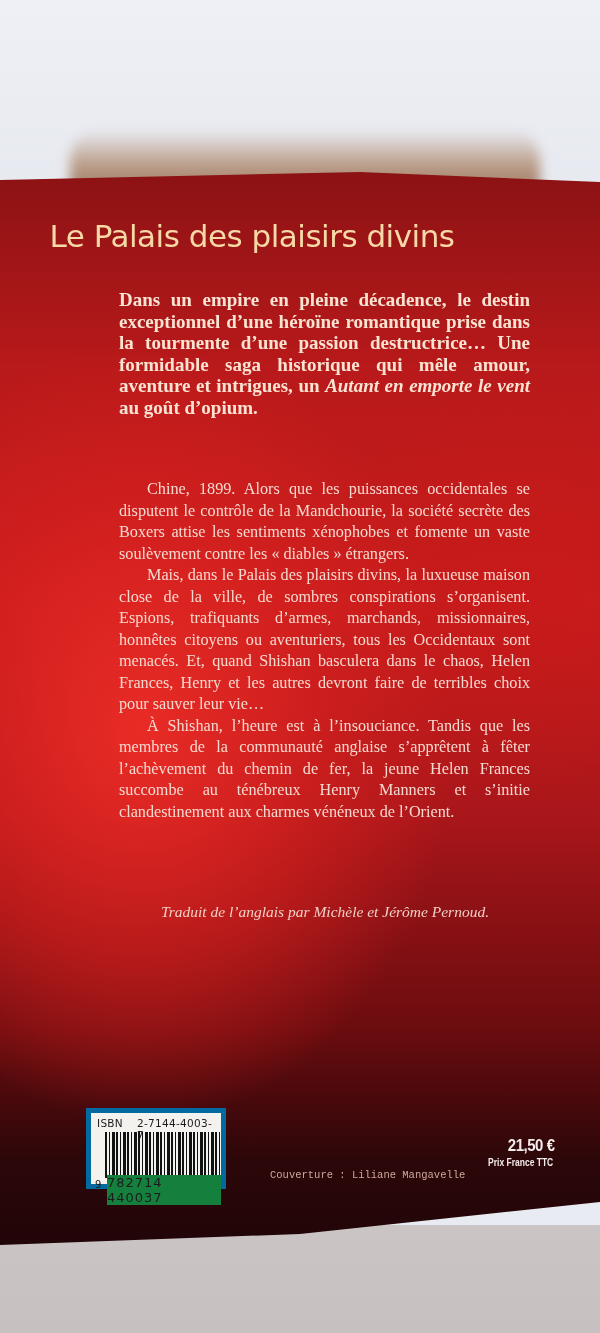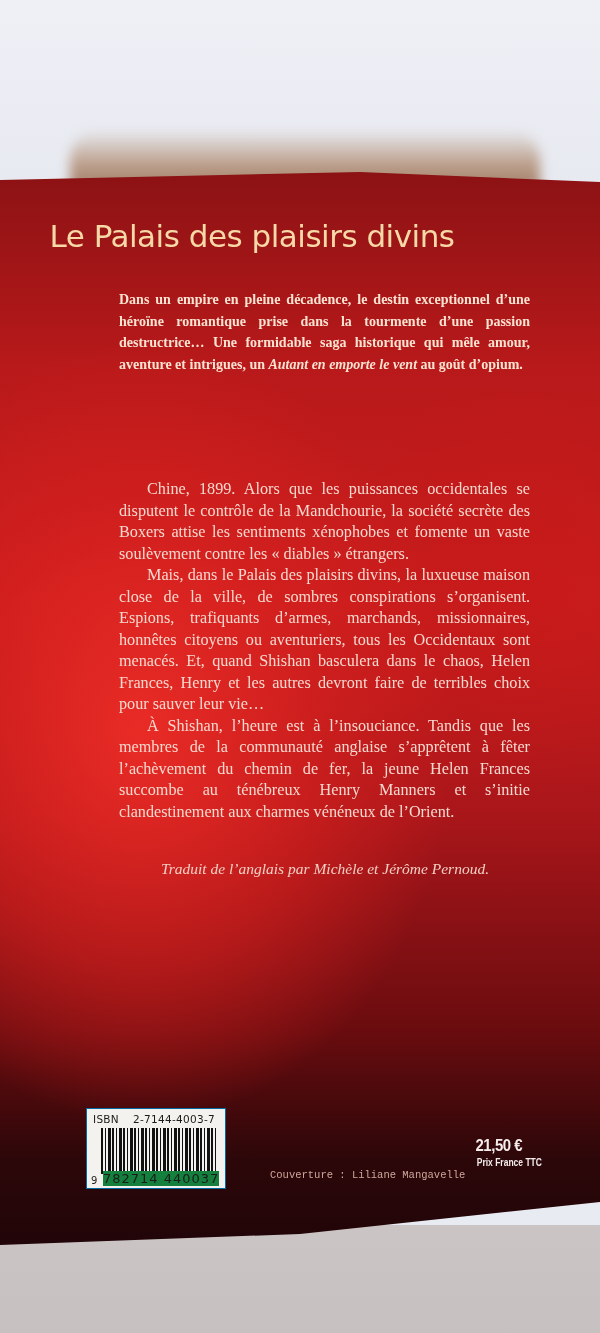--- a/index.html
+++ b/index.html
@@ -35,60 +35,60 @@
     position:absolute; left:0; width:504px; top:218px;
     text-align:center;
     font-family:"DejaVu Sans", sans-serif;
     font-size:31px; font-weight:normal;
     letter-spacing:-0.5px;
     color:#f7d9a8;
   }
   .blurb {
     position:absolute; left:119px; top:289px; width:411px;
     font-family:"Liberation Serif", serif;
-    font-weight:bold; font-size:14px; line-height:21.5px;
+    font-weight:bold; font-size:19px; line-height:21.5px;
     color:#fbe3d2; text-align:justify; text-indent:0;
   }
   .blurb i { font-style:italic; }
   .body-text {
     position:absolute; left:119px; top:479px; width:411px;
     font-family:Liberation Serif, serif;
     font-size:16.2px; line-height:21.5px;
     color:#f6d9cf; text-align:justify;
   }
   .body-text p { text-indent:28px; }
   .translator {
-    position:absolute; left:0; width:580px; top:860px;
+    position:absolute; left:0; width:580px; top:903px;
     text-align:center;
     font-family:"Liberation Serif", serif; font-style:italic;
     font-size:15.5px; color:#f2cfc4;
     padding-left:70px;
   }
   .barcode {
     position:absolute; left:86px; top:1108px; width:140px; height:81px;
     background:#f3f2ee;
-    border:1px solid #0369a1;
+    border:5px solid #0369a1;
     padding:4px 6px;
     font-family:"DejaVu Sans", sans-serif;
     color:#1b1b1b;
   }
   .isbn-row { font-size:10.5px; display:flex; gap:14px; letter-spacing:0.3px; }
   .bars {
     position:absolute; left:14px; top:19px; width:115px; height:46px;
     background:repeating-linear-gradient(90deg,#111 0 2px, transparent 2px 4px, #111 4px 5px, transparent 5px 7px, #111 7px 10px, transparent 10px 11px);
   }
   .ean-first { position:absolute; left:4px; top:66px; font-size:10px; }
   .ean-digits { position:absolute; left:16px; top:62px; font-size:13px; letter-spacing:1px; background:#15803d; }
   .credit {
     position:absolute; left:270px; top:1169px;
     font-family:Liberation Mono, monospace; font-size:10.5px;
     color:#cfa79a;
   }
   .price-block {
-    position:absolute; left:470px; top:1136px; width:90px; text-align:left;
+    position:absolute; left:470px; top:1136px; width:90px; text-align:right;
     color:#f5ecec; font-family:"Liberation Sans", sans-serif;
   }
   .price { font-size:17px; font-weight:bold; letter-spacing:-0.5px; transform:scaleX(0.88); }
   .price-label { font-size:10px; font-weight:bold; transform:scaleX(0.85); margin-top:1px; }
 </style>
 </head>
 <body>
 
 <div class="bg-top"></div>
 <div class="shadow-book"></div>

